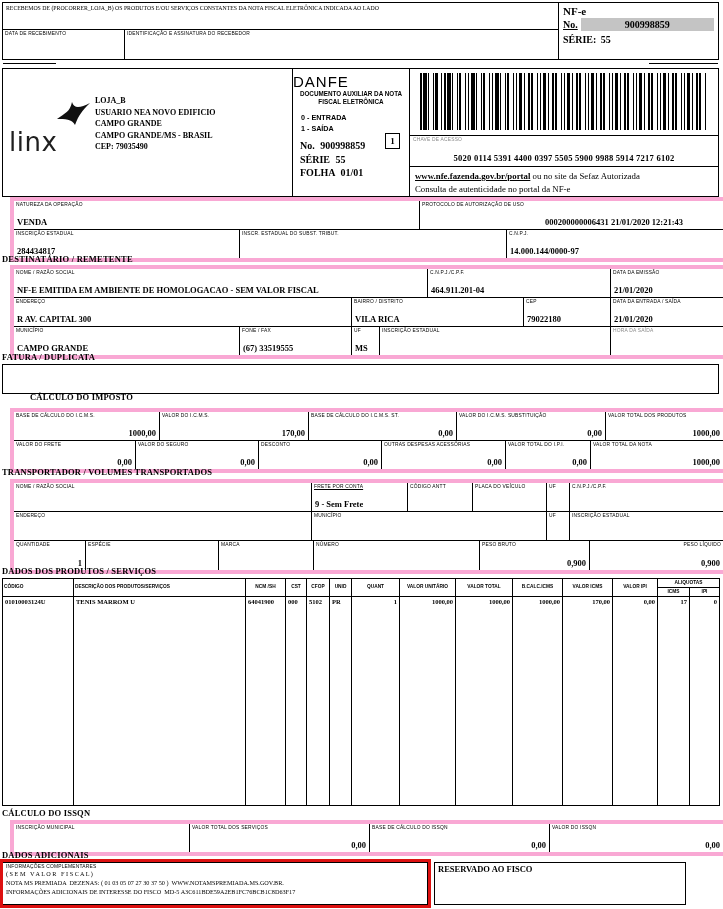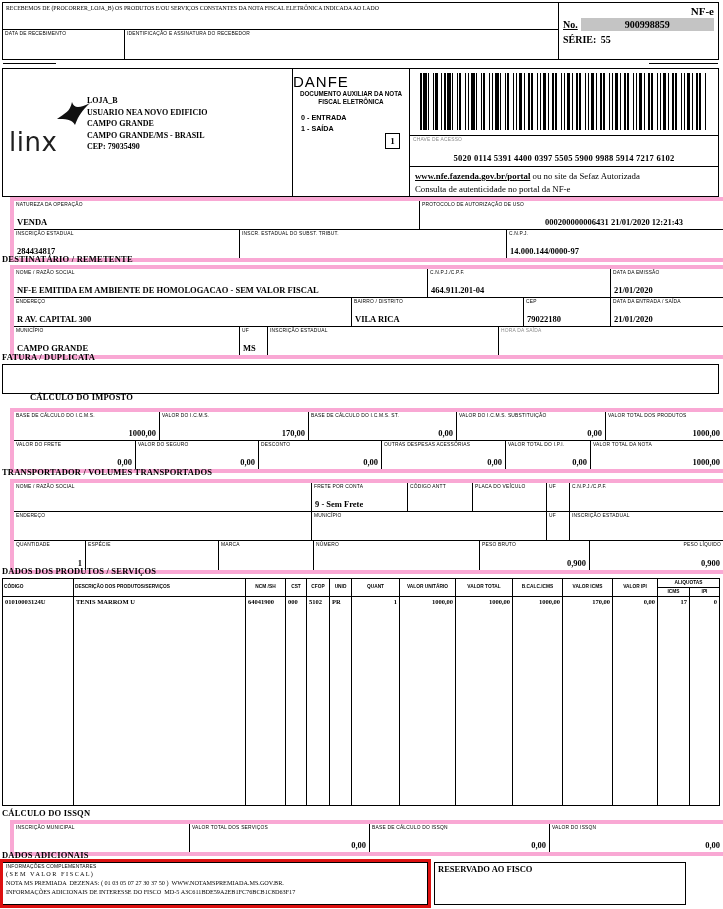--- a/index.html
+++ b/index.html
@@ -18,32 +18,32 @@
   .fc{position:relative;box-sizing:border-box;border-right:1px solid #000;padding:1px 2px;flex:0 0 auto;}
   .fc:last-child{border-right:none;flex:1 1 auto;}
   
   .sect{position:absolute;left:2px;font:700 8.5px "Liberation Serif",serif;letter-spacing:.2px;}
   
   .canhoto{left:2px;top:2px;width:717px;height:58px;border:1px solid #000;}
   .c-receb{left:0;top:0;width:556px;height:27px;border-right:1px solid #000;border-bottom:1px solid #000;padding:2px 3px;font:5.8px/1.3 "Liberation Serif",serif;}
   .c-data{left:0;top:27px;width:122px;bottom:0;border-right:1px solid #000;padding:1px 2px;}
   .c-ident{left:122px;top:27px;width:434px;bottom:0;border-right:1px solid #000;padding:1px 2px;}
   .c-nfe{left:556px;top:0;right:0;bottom:0;padding:2px 4px;}
-  .nfe-title{text-align:right;font:700 11px "Liberation Serif",serif;}
+  .nfe-title{text-align:left;font:700 11px "Liberation Serif",serif;}
   .nfe-row{display:flex;align-items:center;margin-top:1px;}
   .nfe-no-label{font:700 10px "Liberation Serif",serif;margin-right:3px;text-decoration:underline;}
   .nfe-number{flex:1;background:#c4c4c4;text-align:center;font:700 10px "Liberation Serif",serif;padding:1px 0;}
   .nfe-serie{font:700 10px "Liberation Serif",serif;margin-top:3px;word-spacing:2px;}
   .cut{border-top:1px solid #000;height:0;}
   
   .hdr{left:2px;top:68px;width:717px;height:129px;border:1px solid #000;}
   .emit{left:0;top:0;width:290px;height:100%;border-right:1px solid #000;}
   .logo-text{position:absolute;left:6px;top:58px;font:400 26px "DejaVu Sans",sans-serif;color:#1f1f1f;letter-spacing:.5px;}
   .logo-bird{position:absolute;left:52px;top:28px;}
-  .emit-lines{position:absolute;left:84px;top:26px;font:700 8px/1.45 "Liberation Serif",serif;}
+  .emit-lines{position:absolute;left:92px;top:26px;font:700 8px/1.45 "Liberation Serif",serif;}
   .danfe{left:290px;top:0;width:117px;height:100%;border-right:1px solid #000;}
   .danfe-title{margin-top:4px;font:400 15px "Liberation Sans",sans-serif;letter-spacing:1px;}
   .danfe-sub{text-align:center;font:700 6.3px/1.25 "Liberation Sans",sans-serif;margin:0 6px;}
   .danfe-es{margin:7px 0 0 8px;font:700 7.2px/1.5 "Liberation Sans",sans-serif;}
   .tipo-box{position:absolute;right:9px;top:64px;width:13px;height:14px;border:1px solid #000;text-align:center;font:700 9px/14px "Liberation Serif",serif;}
   .danfe-nums{margin:5px 0 0 7px;font:700 10px/1.35 "Liberation Serif",serif;word-spacing:3px;}
   
   .brz{left:407px;top:0;right:0;height:100%;}
   .bar-cell{position:absolute;left:0;top:0;right:0;height:66px;}
   .barcode{position:absolute;left:10px;top:4px;width:288px;height:57px;
@@ -115,20 +115,25 @@
       </div>
     </div>
     <div class="abs danfe">
       <div class="danfe-title">DANFE</div>
       <div class="danfe-sub">DOCUMENTO AUXILIAR DA NOTA FISCAL ELETRÔNICA</div>
       <div class="danfe-es">
         <div>0 - ENTRADA</div>
         <div>1 - SAÍDA</div>
       </div>
       <div class="tipo-box">1</div>
+      <div class="danfe-nums">
+        <div>No.  900998859</div>
+        <div>SÉRIE  55</div>
+        <div>FOLHA  01/01</div>
+      </div>
     </div>
     <div class="abs brz">
       <div class="bar-cell">
         <div class="barcode"></div>
       </div>
       <div class="chave-cell">
         <div class="lb gray">CHAVE DE ACESSO</div>
         <div class="chave-val">5020 0114 5391 4400 0397 5505 5900 9988 5914 7217 6102</div>
       </div>
       <div class="cons-cell">
@@ -200,20 +205,24 @@
       <div class="fc">
         <div class="lb">DATA DA ENTRADA / SAÍDA</div>
         <div class="vl">21/01/2020</div>
       </div>
     </div>
     <div class="frow">
       <div class="fc" style="width:226px;">
         <div class="lb">MUNICÍPIO</div>
         <div class="vl">CAMPO GRANDE</div>
       </div>
+      <div class="fc" style="width:112px;">
+        <div class="lb">FONE / FAX</div>
+        <div class="vl">(67) 33519555</div>
+      </div>
       <div class="fc" style="width:28px;">
         <div class="lb">UF</div>
         <div class="vl">MS</div>
       </div>
       <div class="fc" style="width:231px;">
         <div class="lb">INSCRIÇÃO ESTADUAL</div>
         <div class="vl"></div>
       </div>
       <div class="fc">
         <div class="lb gray">HORA DA SAÍDA</div>
@@ -277,21 +286,21 @@
     </div>
   </div>
 
   <div class="sect" style="top:467px;">TRANSPORTADOR / VOLUMES TRANSPORTADOS</div>
   <div class="ftable" style="top:479px;">
     <div class="frow">
       <div class="fc" style="width:298px;">
         <div class="lb">NOME / RAZÃO SOCIAL</div>
         <div class="vl"></div>
       </div>
-      <div class="fc" style="width:96px;">
+      <div class="fc" style="width:96px;text-decoration:underline;">
         <div class="lb">FRETE POR CONTA</div>
         <div class="vl">9 - Sem Frete</div>
       </div>
       <div class="fc" style="width:65px;">
         <div class="lb">CÓDIGO ANTT</div>
         <div class="vl"></div>
       </div>
       <div class="fc" style="width:74px;">
         <div class="lb">PLACA DO VEÍCULO</div>
         <div class="vl"></div>

